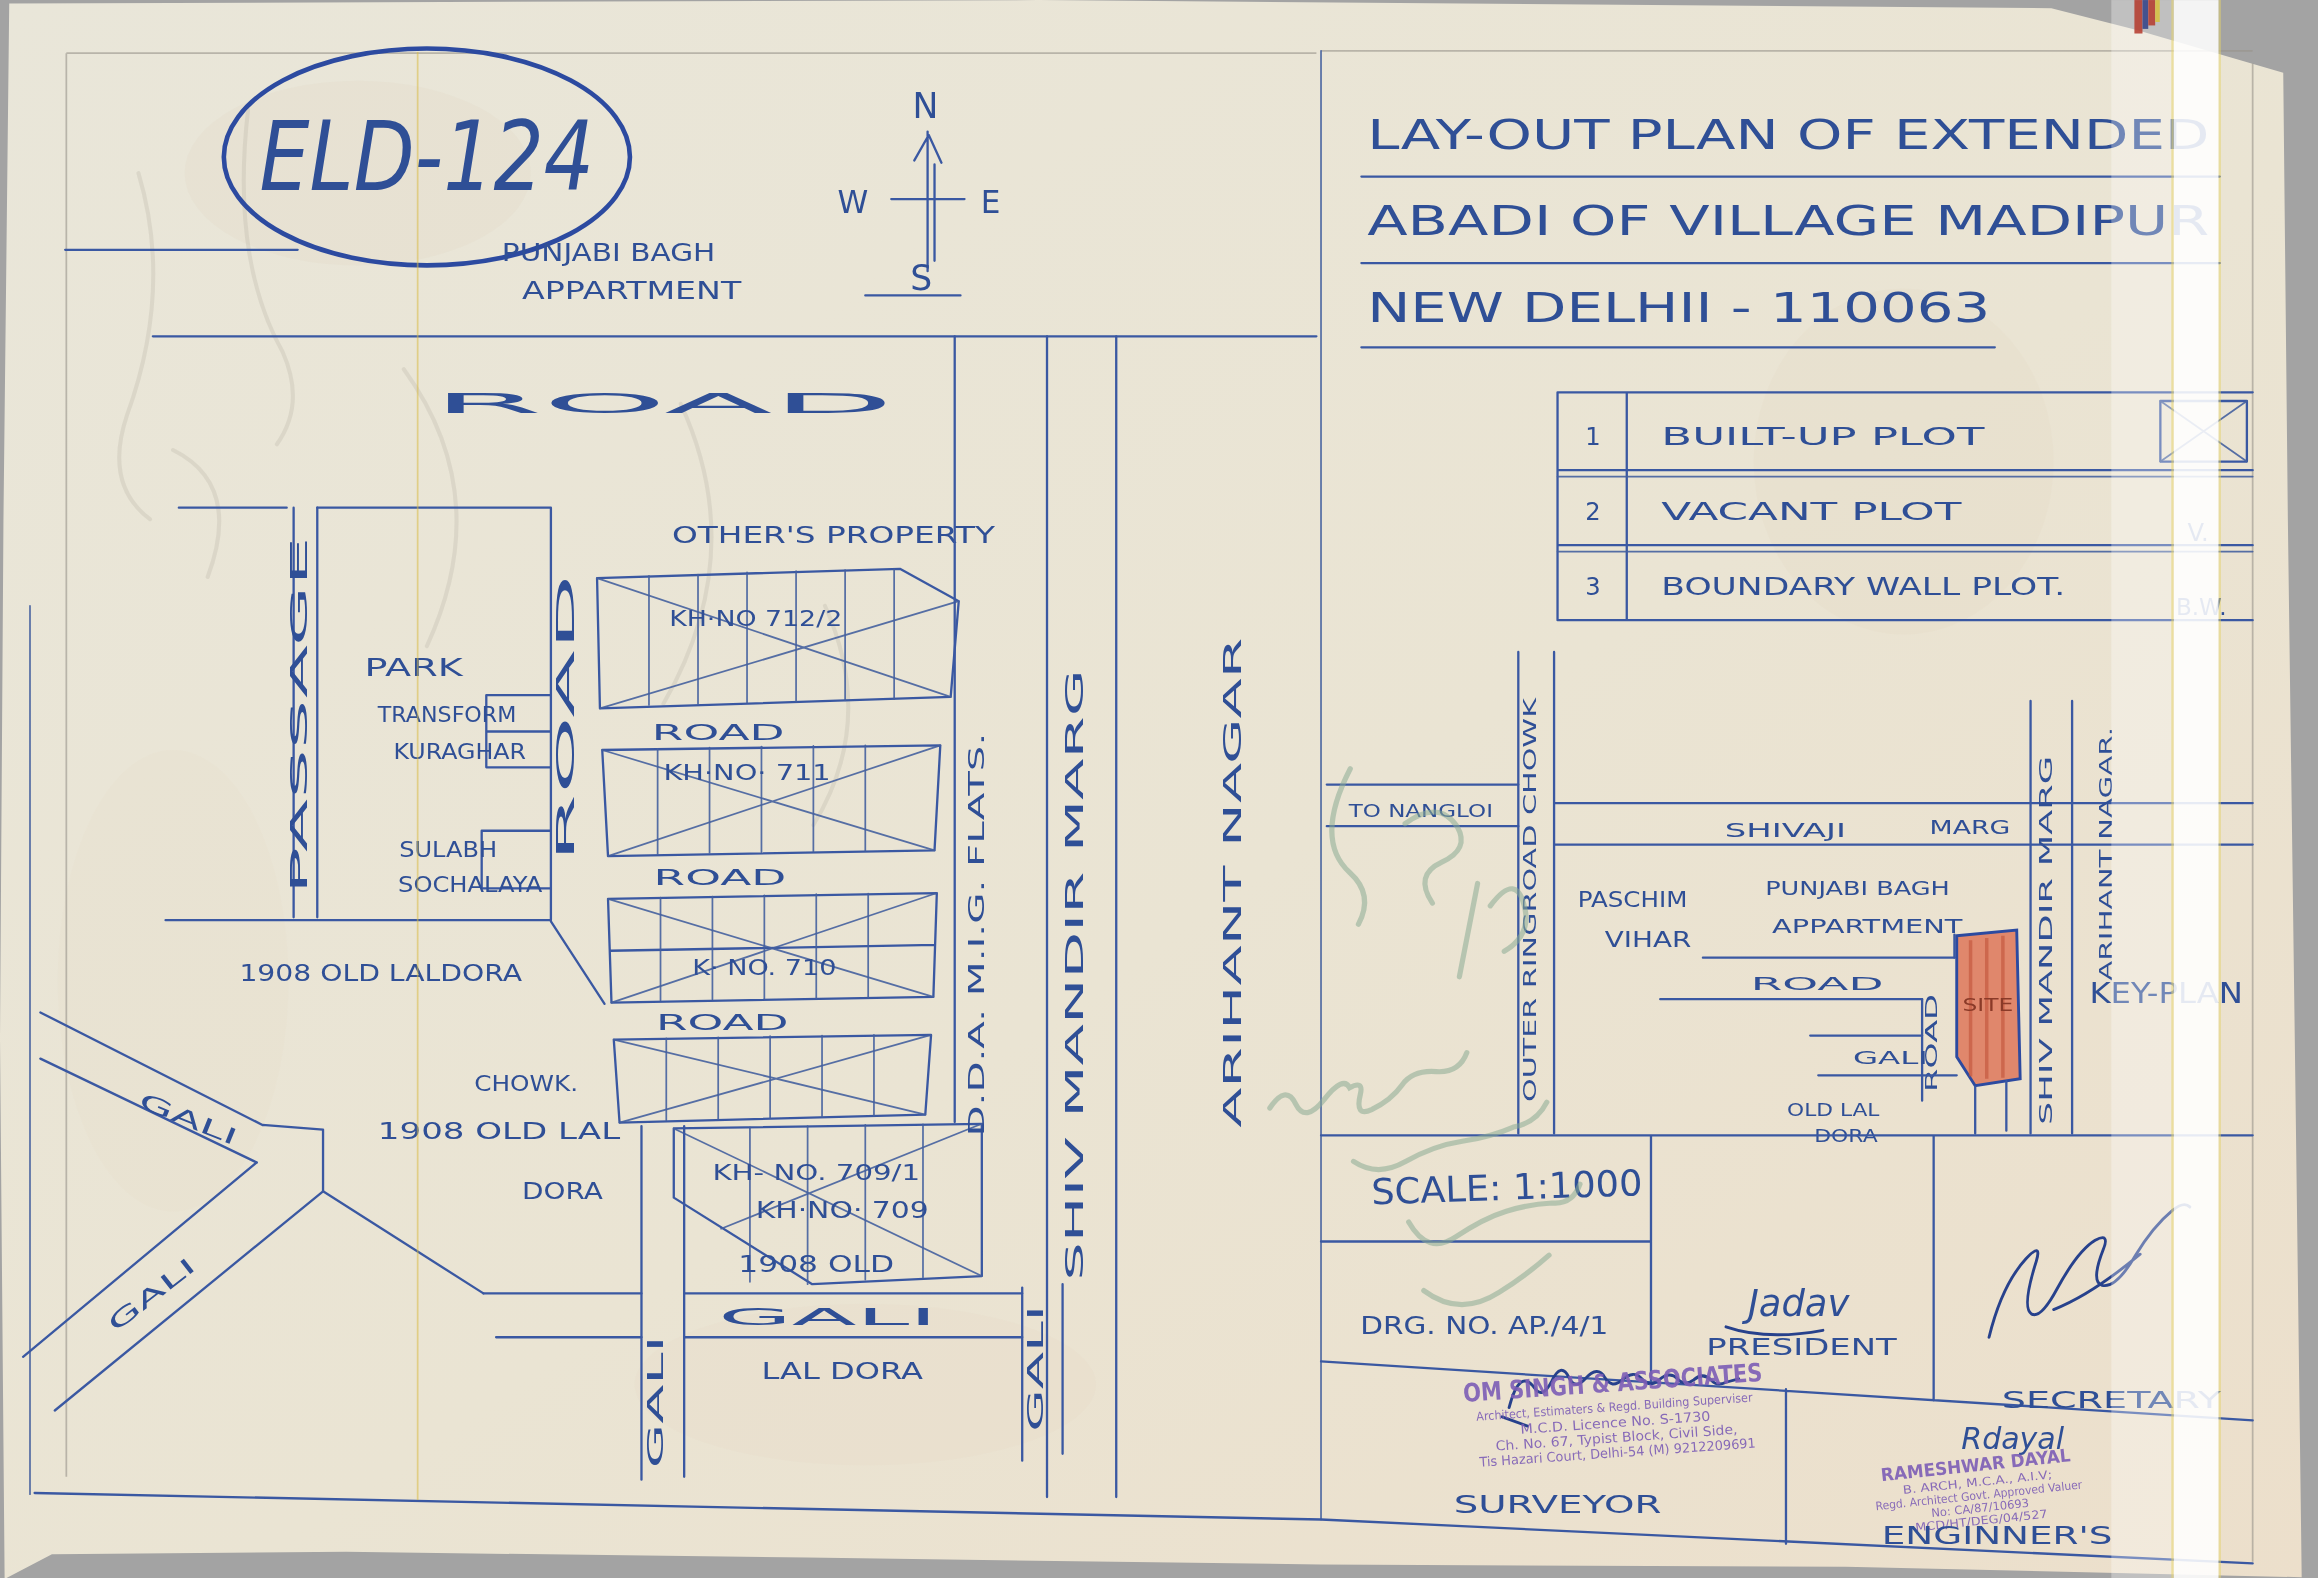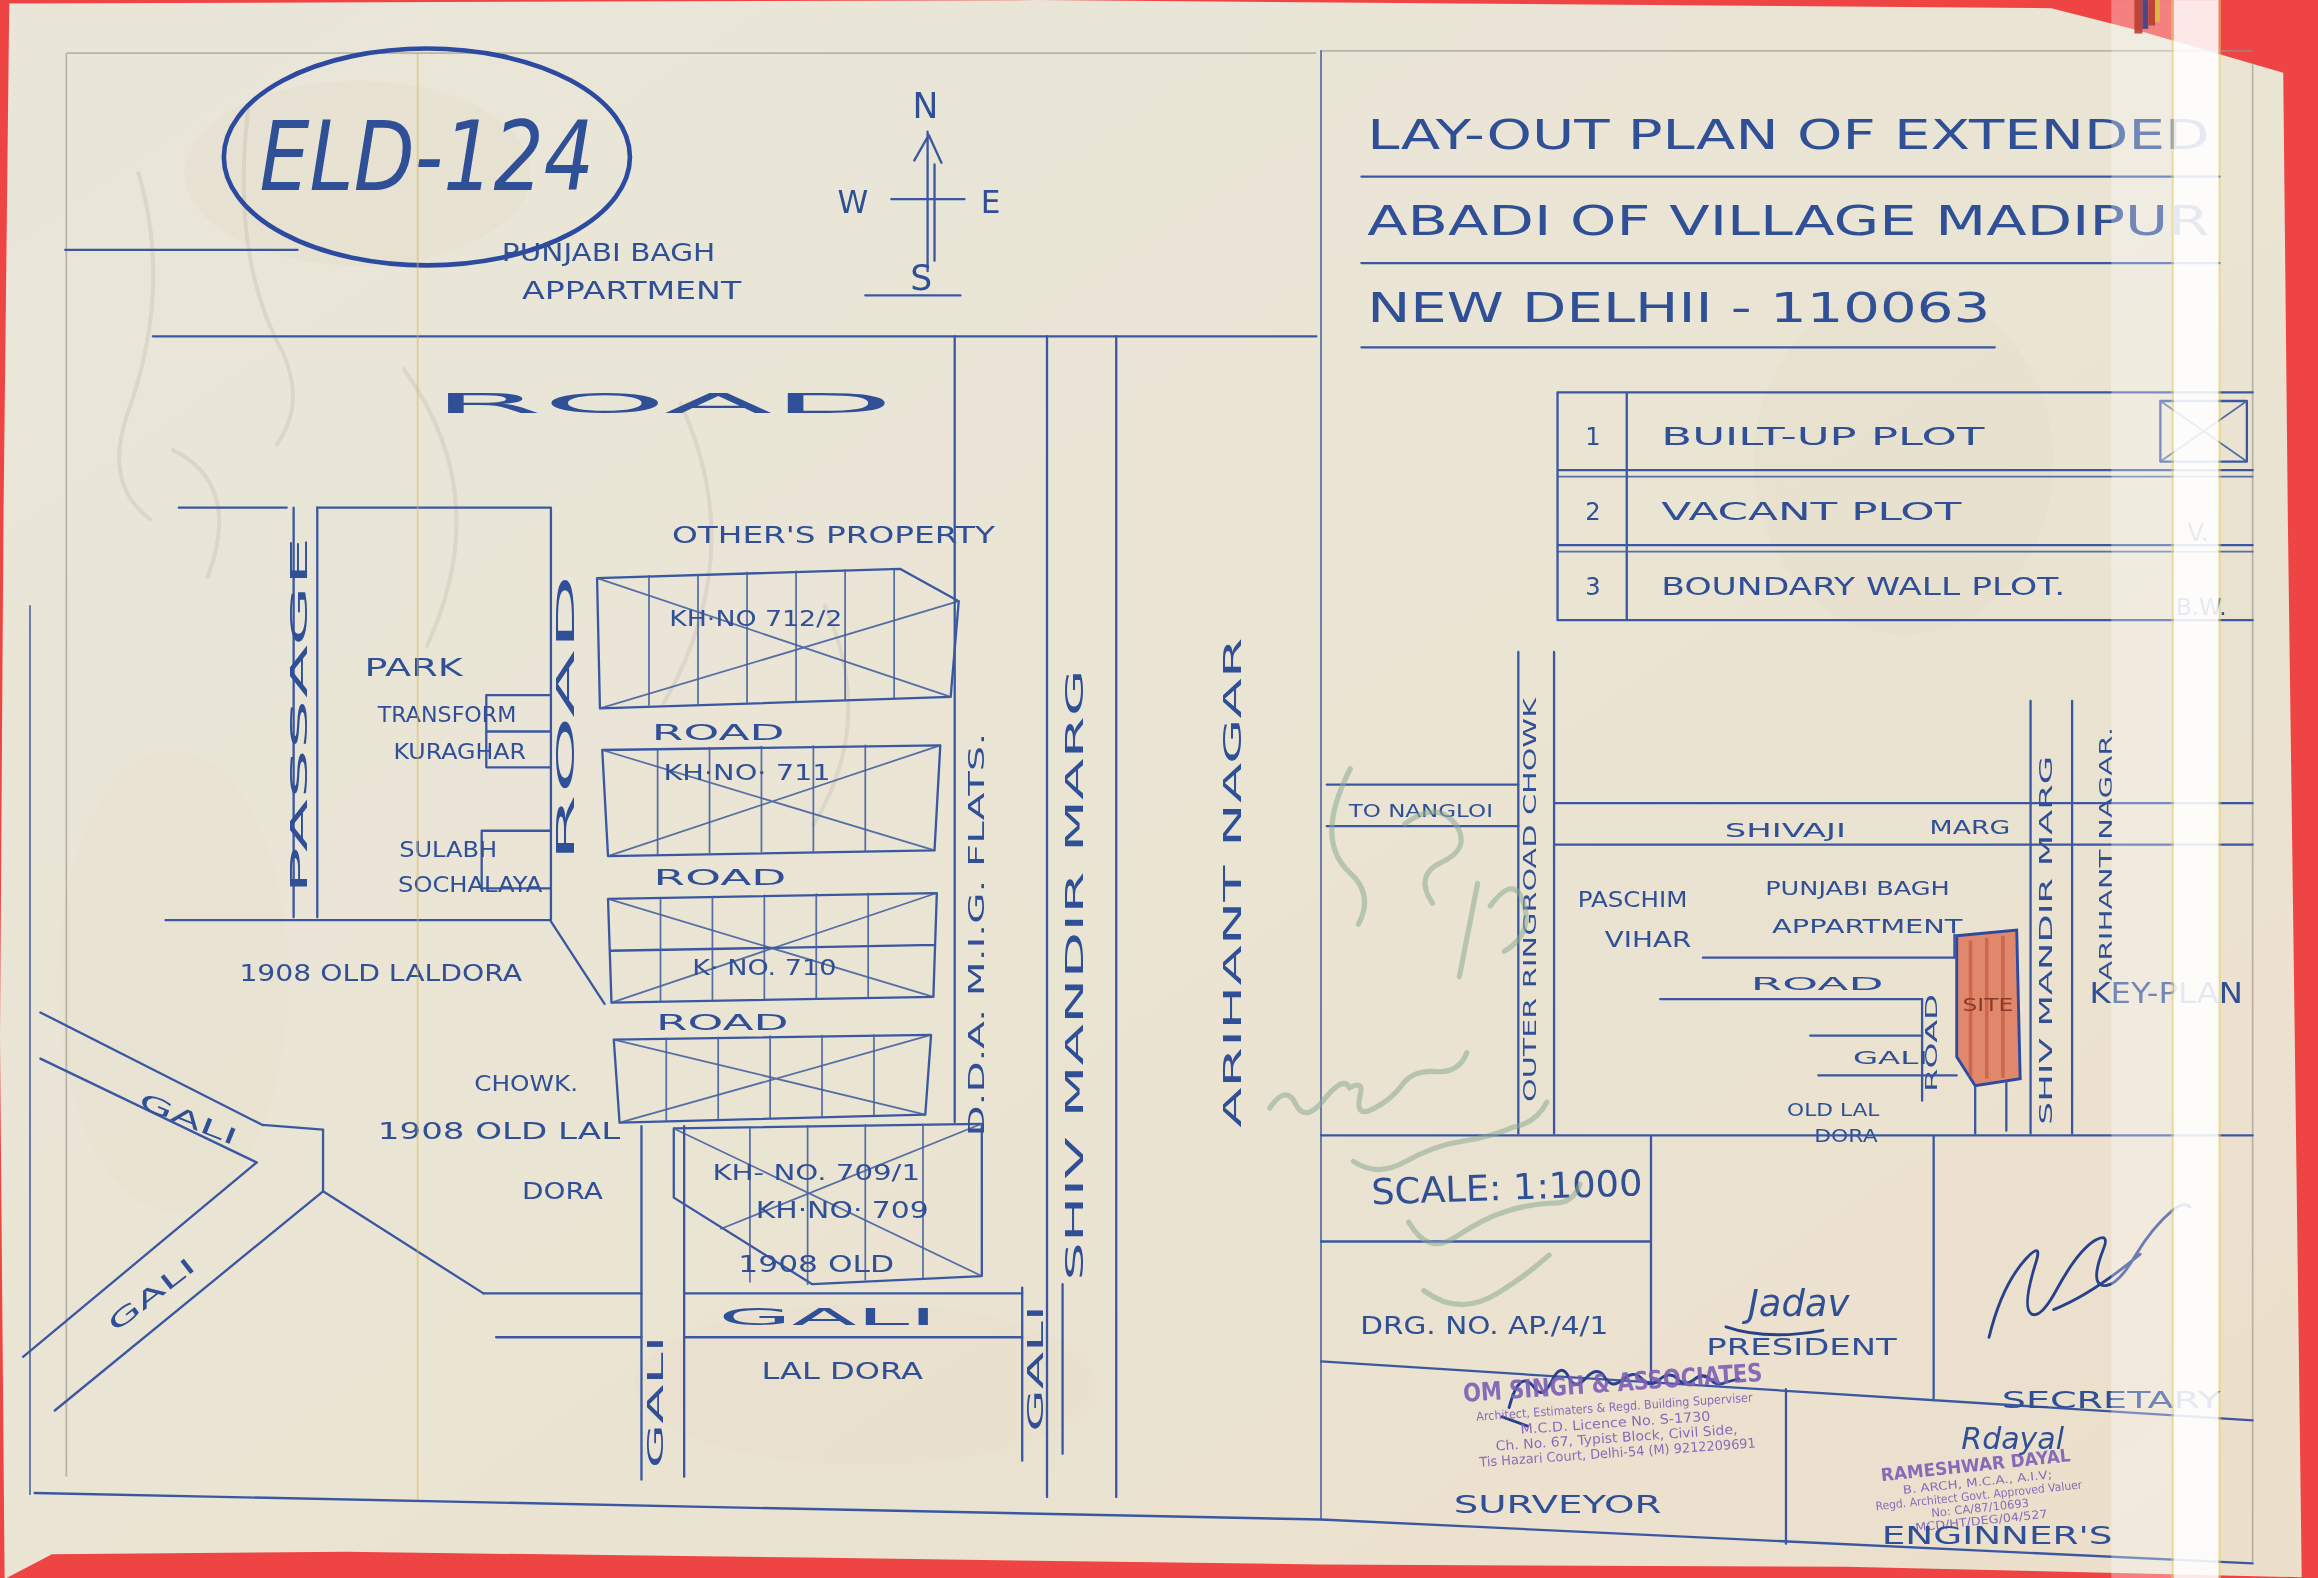--- a/index.html
+++ b/index.html
@@ -1,16 +1,16 @@
 <!DOCTYPE html>
 <html style="font-size:9.2px"><head>
 <meta charset="utf-8">
 <style>
   html,body{margin:0;padding:0;background:#e3f0e7;}
-  .stage{position:relative;width:2319px;height:1579px;overflow:hidden;background:#ef4444;text-align:right;}
+  .stage{position:relative;width:2319px;height:1579px;overflow:hidden;background:#a3a3a3;text-align:right;}
   svg{display:block;}
   text{font-family:"DejaVu Sans",sans-serif;fill:#2f4f96;}
   .ink{stroke:#3a58a2;fill:none;stroke-width:4;stroke-linecap:round;stroke-linejoin:round;}
   .inkthin{stroke:#45619f;fill:none;stroke-width:3;opacity:.9;stroke-linecap:round;}
   .pencil{stroke:#97928a;fill:none;stroke-width:3;opacity:.6;}
   .ghost{stroke:#a9a496;fill:none;stroke-width:7;opacity:.22;stroke-linecap:round;}
   .green{stroke:#8bab94;fill:none;stroke-width:9;opacity:.55;stroke-linecap:round;}
   .sig{stroke:#27418c;fill:none;stroke-width:5;stroke-linecap:round;}
   .stampTxt{fill:#7d5eb6;opacity:.9;}
   .redtxt{fill:#8a3a28;}

